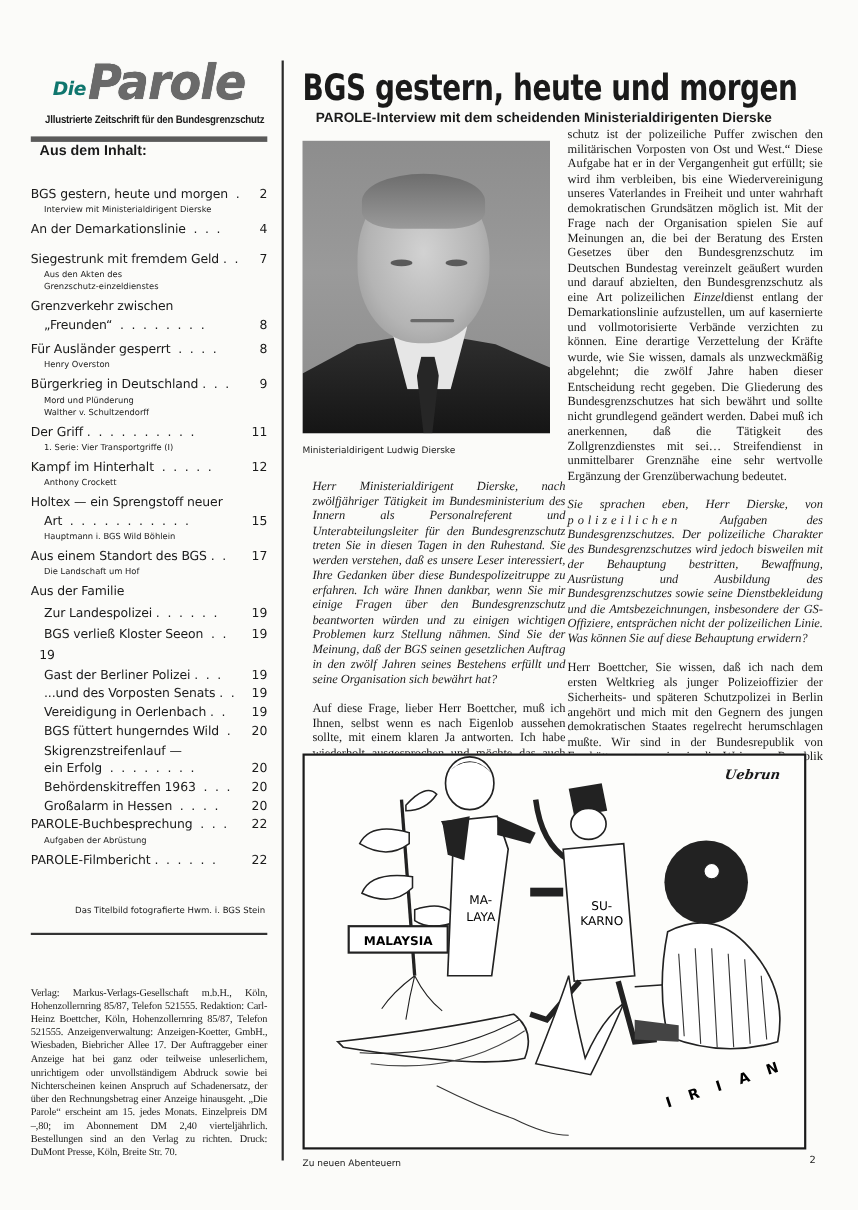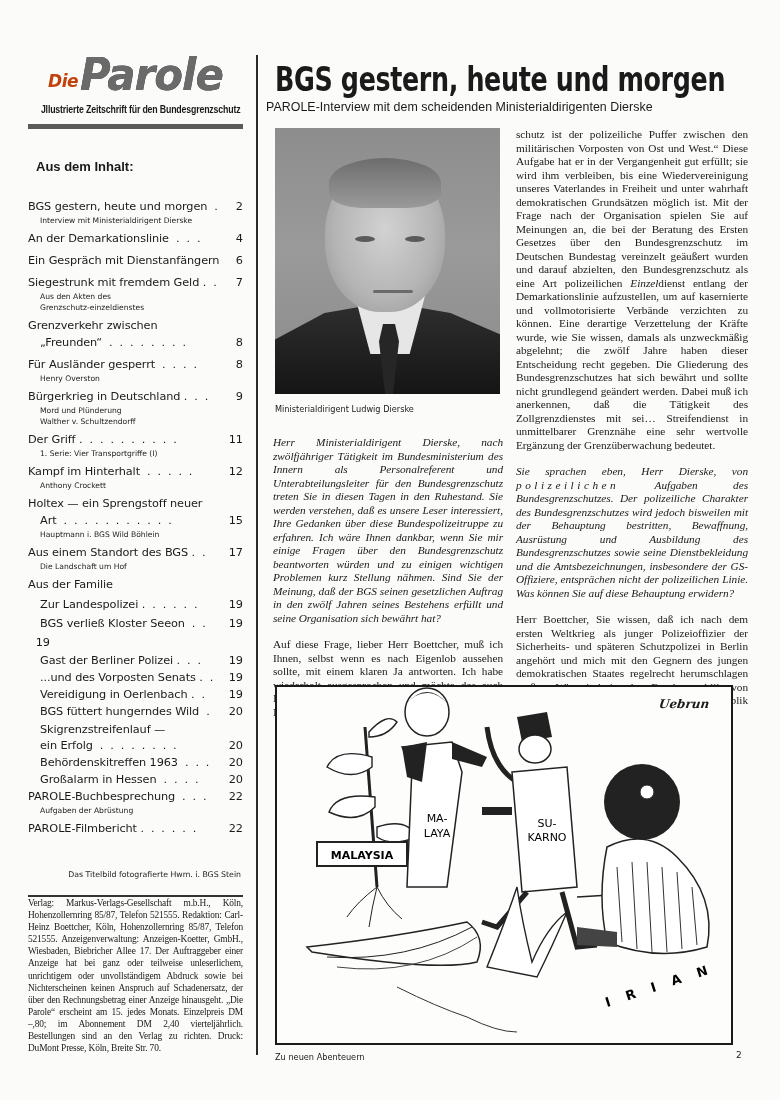--- a/index.html
+++ b/index.html
@@ -3,68 +3,68 @@
 <meta charset="utf-8">
 <style>
   * { box-sizing: border-box; margin: 0; padding: 0; }
   html, body { width: 780px; height: 1100px; background: #fbfbf9; overflow: hidden; }
   body { position: relative; color: #1a1a1a; font-family: "DejaVu Serif", serif; }
 
   
   .left-col { position: absolute; left: 28px; top: 50px; width: 215px; }
   .masthead { text-align: center; }
   .logo { height: 46px; display: flex; align-items: flex-end; justify-content: center; gap: 2px; }
-  .logo-die { font-family: "DejaVu Sans", sans-serif; font-weight: bold; font-style: italic; font-size: 17px; color: #c2410c; letter-spacing: -0.5px; line-height: 1; margin-bottom: 6px; }
+  .logo-die { font-family: "DejaVu Sans", sans-serif; font-weight: bold; font-style: italic; font-size: 17px; color: #0f766e; letter-spacing: -0.5px; line-height: 1; margin-bottom: 6px; }
   .logo-parole { font-family: "DejaVu Sans", sans-serif; font-weight: bold; font-style: italic; font-size: 42px; color: #6a6a6a; letter-spacing: -1px; line-height: 1; transform: scaleY(1.05); text-shadow: 0 0 0.6px #333; }
   .logo-sub { font-family: "Liberation Sans", sans-serif; font-weight: bold; font-size: 10px; margin-top: 8px; transform: scaleX(0.88); letter-spacing: -0.2px; white-space: nowrap; }
   .masthead-rule { height: 5px; background: #5a5a5a; margin-top: 9px; }
 
-  .toc-heading { font-family: "Liberation Sans", sans-serif; font-weight: bold; font-size: 13px; margin-top: 30px; margin-left: 8px; }
+  .toc-heading { font-family: "Liberation Sans", sans-serif; font-weight: bold; font-size: 13px; margin-left: 8px; }
   .toc { margin-top: 24px; }
   .toc-entry { display: flex; font-family: "DejaVu Sans", sans-serif; font-size: 11.3px; line-height: 17px; }
   .toc-entry .title { flex: 1; white-space: pre; letter-spacing: -0.1px; }
   .toc-entry .page { width: 22px; text-align: right; }
   .toc-entry.indent .title { padding-left: 12px; }
   .toc-entry.cont .title { padding-left: 12px; }
   .toc-sub { font-family: "DejaVu Sans", sans-serif; font-size: 7.6px; line-height: 11px; padding-left: 12px; margin-bottom: 4px; color: #222; }
   .toc-group { margin-top: 2px; }
   .toc-gap { height: 5px; }
 
   .photo-credit { font-family: "DejaVu Sans", sans-serif; font-size: 7.8px; text-align: right; margin-top: 28px; padding-right: 2px; }
   .credit-rule { height: 1.5px; background: #333; margin-top: 16px; }
 
   .impressum { position: absolute; left: 28px; top: 897px; width: 215px; font-family: "Liberation Serif", serif; font-size: 9.4px; line-height: 12.1px; text-align: justify; letter-spacing: -0.15px; }
 
   .col-divider { position: absolute; left: 256px; top: 55px; width: 1.5px; height: 1000px; background: #2a2a2a; }
 
   
   .headline { position: absolute; left: 275px; top: 60px; font-family: "DejaVu Sans", sans-serif; font-weight: bold; font-size: 33px; letter-spacing: -0.5px; transform: scaleX(0.77); transform-origin: left top; white-space: nowrap; color: #1a1a1a; }
-  .subhead { position: absolute; left: 266px; top: 100px; font-family: "Liberation Sans", sans-serif; font-weight: normal; font-size: 12.4px; white-space: nowrap; letter-spacing: 0.05px; }
+  .subhead { position: absolute; left: 287px; top: 100px; font-family: "Liberation Sans", sans-serif; font-weight: bold; font-size: 12.4px; white-space: nowrap; letter-spacing: 0.05px; }
 
   .portrait { position: absolute; left: 275px; top: 128px; width: 225px; height: 266px; background:
       radial-gradient(ellipse 62px 84px at 110px 110px, #d9d9d9 0%, #bdbdbd 55%, transparent 75%),
       linear-gradient(180deg, #8d8d8d 0%, #9a9a9a 45%, #8a8a8a 100%);
       overflow: hidden; }
   .portrait .suit { position: absolute; left: 0; bottom: 0; width: 225px; height: 88px; background: linear-gradient(180deg, #2e2e2e, #151515); clip-path: polygon(0 38%, 22% 8%, 40% 0, 60% 0, 78% 8%, 100% 32%, 100% 100%, 0 100%); }
   .portrait .collar { position: absolute; left: 80px; bottom: 40px; width: 70px; height: 58px; background: #e6e6e6; clip-path: polygon(0 0, 100% 0, 78% 100%, 22% 100%); }
   .portrait .tie { position: absolute; left: 104px; bottom: 0; width: 20px; height: 70px; background: #262626; clip-path: polygon(20% 0, 80% 0, 100% 25%, 70% 100%, 30% 100%, 0 25%); }
   .portrait .head { position: absolute; left: 50px; top: 34px; width: 120px; height: 150px; border-radius: 48% 48% 46% 46%; background: radial-gradient(ellipse at 50% 45%, #d2d2d2 0%, #b4b4b4 60%, #8f8f8f 100%); }
   .portrait .hair { position: absolute; left: 54px; top: 30px; width: 112px; height: 50px; border-radius: 50% 50% 30% 30%; background: linear-gradient(180deg, #6d6d6d, #9a9a9a); }
   .portrait .eye { position: absolute; top: 108px; width: 20px; height: 6px; background: #5a5a5a; border-radius: 50%; }
   .portrait .eye.l { left: 80px; } .portrait .eye.r { left: 130px; }
   .portrait .mouth { position: absolute; left: 98px; top: 162px; width: 40px; height: 3px; background: #6a6a6a; border-radius: 2px; }
   .caption { position: absolute; left: 275px; top: 404px; font-family: "DejaVu Sans", sans-serif; font-size: 8.2px; }
 
   .text-col { position: absolute; font-family: "Liberation Serif", serif; font-size: 11.3px; line-height: 13.5px; text-align: justify; color: #1a1a1a; letter-spacing: -0.05px; }
   .text-col p { margin-bottom: 13px; }
   .text-col p.q { font-style: italic; }
   .text-col .spaced { letter-spacing: 3.5px; }
   .text-col em { font-style: italic; }
-  .col-a { left: 273px; top: 436px; width: 230px; }
-  .col-b { left: 516px; top: 128px; width: 232px; }
+  .col-a { left: 284px; top: 436px; width: 230px; }
+  .col-b { left: 516px; top: 116px; width: 232px; }
 
   
   .cartoon { position: absolute; left: 275px; top: 685px; width: 458px; height: 360px; border: 2.5px solid #1a1a1a; background: #fdfdfb; overflow: hidden; }
   .cartoon svg { position: absolute; left: 0; top: 0; }
   .signature { position: absolute; right: 22px; top: 10px; font-family: "DejaVu Serif", serif; font-style: italic; font-weight: bold; font-size: 12px; transform: skewX(-8deg); }
   .cartoon-caption { position: absolute; left: 275px; top: 1052px; font-family: "DejaVu Sans", sans-serif; font-size: 8.2px; }
   .page-number { position: absolute; left: 736px; top: 1050px; font-family: "DejaVu Sans", sans-serif; font-size: 9px; }
 </style>
 </head>
 <body>
@@ -87,24 +87,20 @@
         <span class="title">BGS gestern, heute und morgen  .</span>
         <span class="page">2</span>
       </div>
     <div class="toc-sub">Interview mit Ministerialdirigent Dierske</div>
 
     <div class="toc-entry">
         <span class="title">An der Demarkationslinie  .  .  .</span>
         <span class="page">4</span>
       </div>
     <div class="toc-gap"></div>
-    <div class="toc-entry">
-        <span class="title">Ein Gespräch mit Dienstanfängern</span>
-        <span class="page">6</span>
-      </div>
     <div class="toc-gap"></div>
     <div class="toc-entry">
         <span class="title">Siegestrunk mit fremdem Geld .  .</span>
         <span class="page">7</span>
       </div>
     <div class="toc-sub" style="width:120px">Aus den Akten des Grenzschutz-einzeldienstes</div>
 
     <div class="toc-entry" style="margin-top:4px">
         <span class="title">Grenzverkehr zwischen</span>
         <span class="page"></span>

